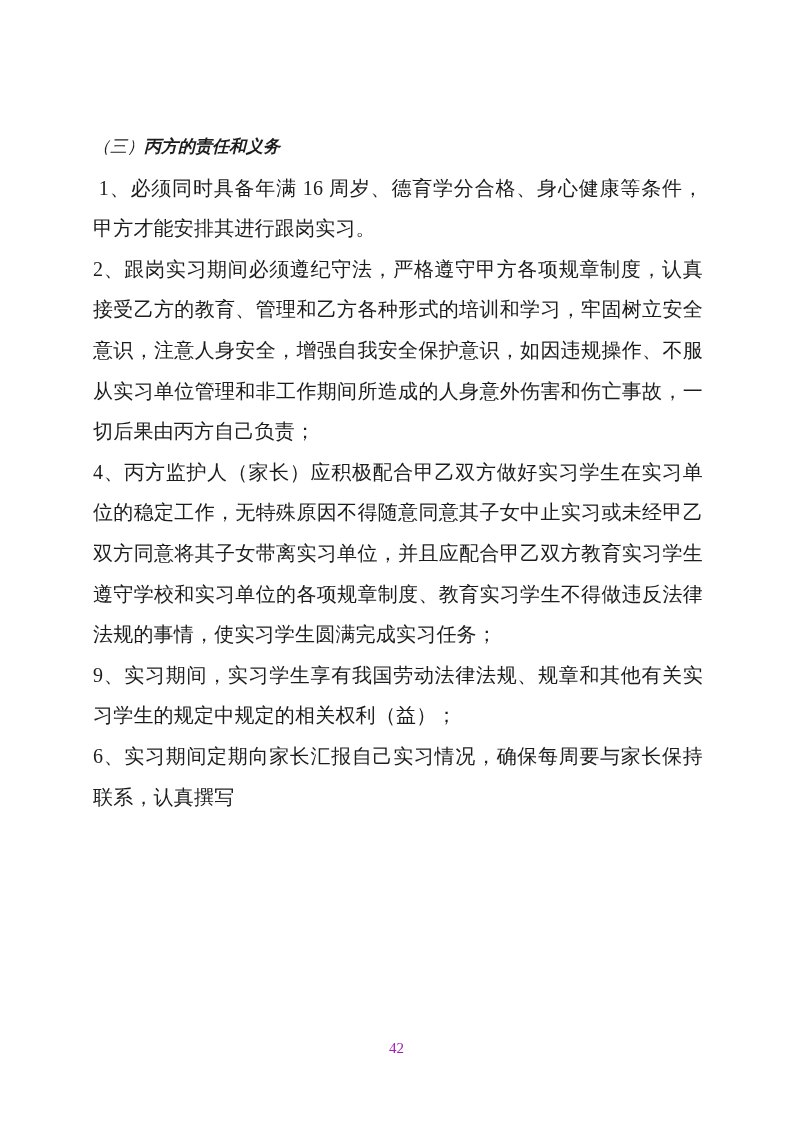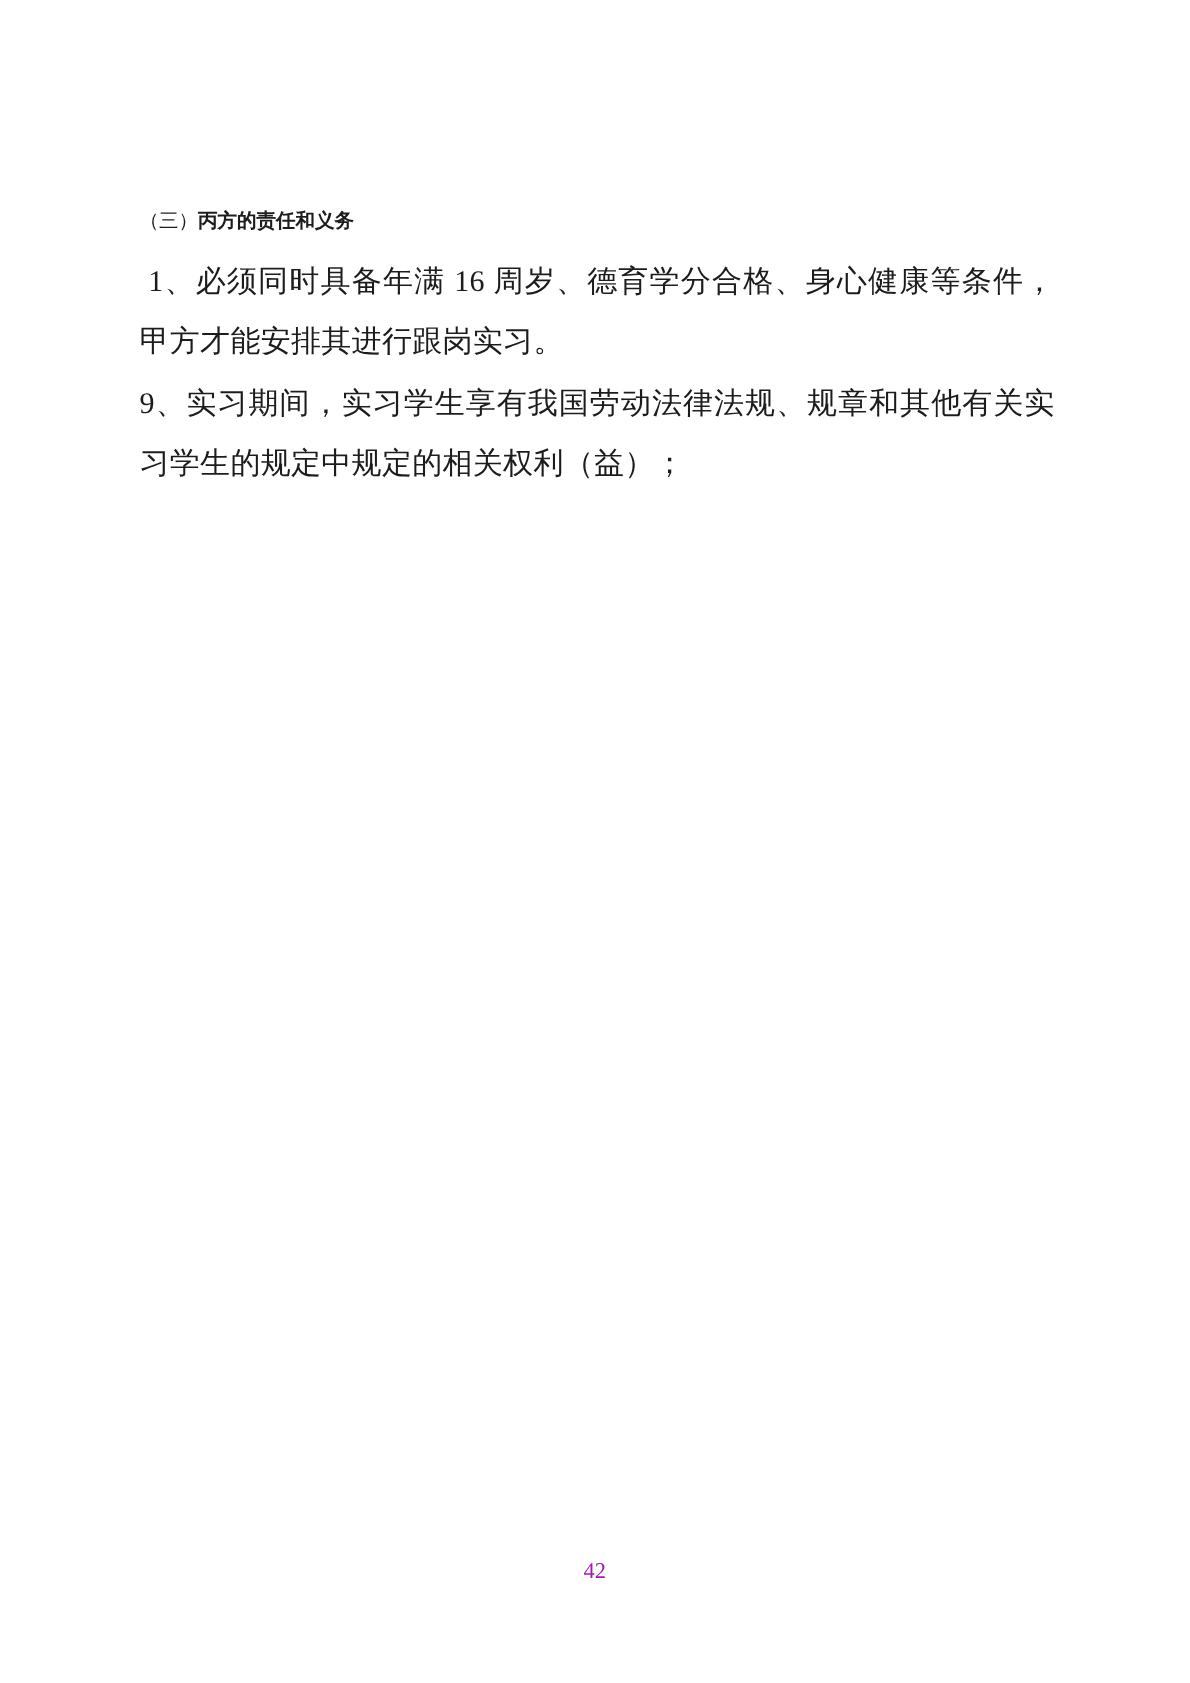--- a/index.html
+++ b/index.html
@@ -17,24 +17,25 @@
     color: #1c1c1c;
   }
   .content {
     position: absolute;
     left: 93px;
     top: 127px;
     width: 610px;
   }
   .heading {
     margin: 0;
-    font-size: 13px;
+    font-size: 17px;
     line-height: 40.6px;
     font-weight: normal;
     white-space: pre-wrap;
+    font-style: italic;
   }
   .heading .heading-title {
     font-weight: bold;
   }
   .para {
     margin: 0;
     font-size: 20px;
     line-height: 40.6px;
     text-align: justify;
     white-space: pre-wrap;
@@ -51,18 +52,21 @@
     color: #a21caf;
   }
 </style>
 </head>
 <body>
 
 <div class="page">
   <div class="content">
     <h3 class="heading"><span>（三）</span><span class="heading-title">丙方的责任和义务</span></h3>
     <p class="para"> 1、必须同时具备年满 16 周岁、德育学分合格、身心健康等条件，甲方才能安排其进行跟岗实习。</p>
+    <p class="para">2、跟岗实习期间必须遵纪守法，严格遵守甲方各项规章制度，认真接受乙方的教育、管理和乙方各种形式的培训和学习，牢固树立安全意识，注意人身安全，增强自我安全保护意识，如因违规操作、不服从实习单位管理和非工作期间所造成的人身意外伤害和伤亡事故，一切后果由丙方自己负责；</p>
+    <p class="para">4、丙方监护人（家长）应积极配合甲乙双方做好实习学生在实习单位的稳定工作，无特殊原因不得随意同意其子女中止实习或未经甲乙双方同意将其子女带离实习单位，并且应配合甲乙双方教育实习学生遵守学校和实习单位的各项规章制度、教育实习学生不得做违反法律法规的事情，使实习学生圆满完成实习任务；</p>
     <p class="para">9、实习期间，实习学生享有我国劳动法律法规、规章和其他有关实习学生的规定中规定的相关权利（益）；</p>
+    <p class="para">6、实习期间定期向家长汇报自己实习情况，确保每周要与家长保持联系，认真撰写</p>
   </div>
   <div class="footer">
     <span>42</span>
   </div>
 </div>
 
 </body></html>

